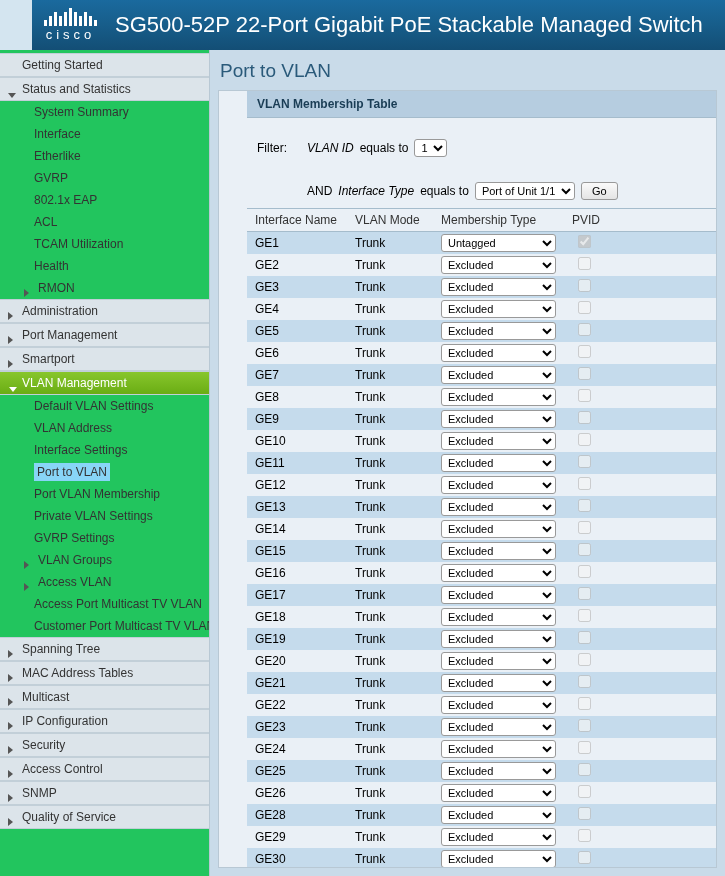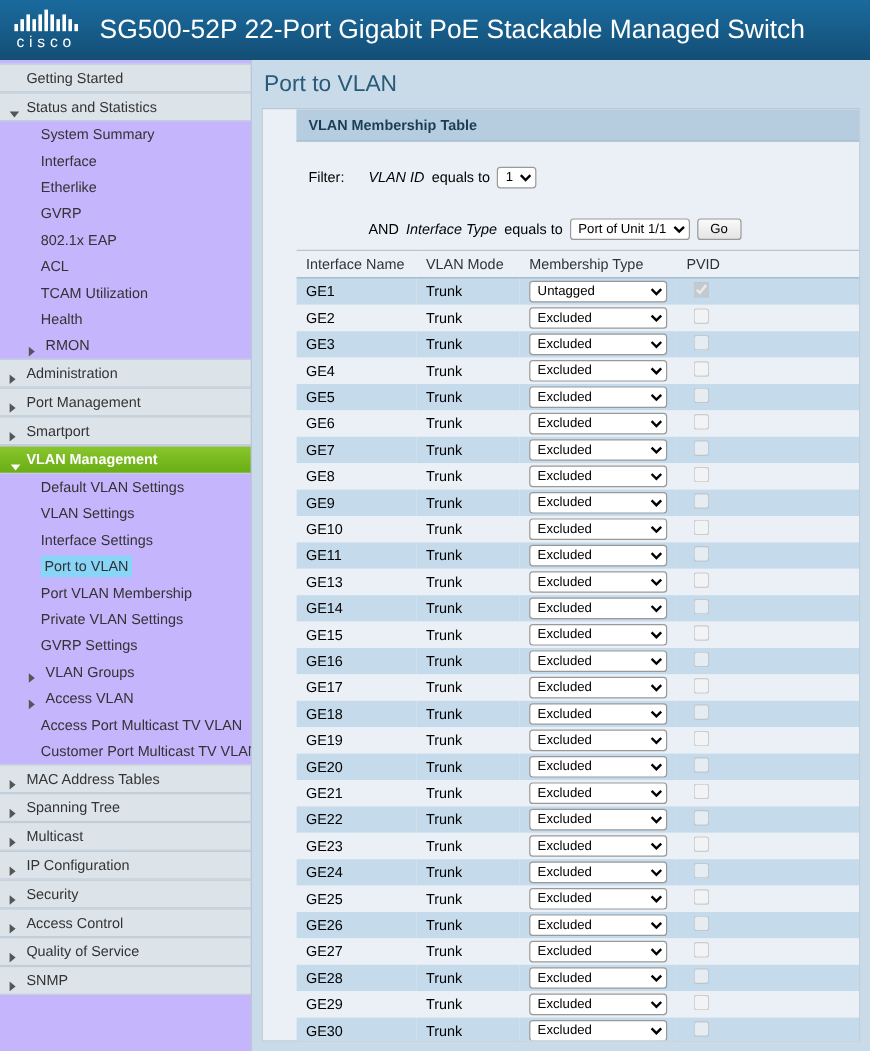--- a/index.html
+++ b/index.html
@@ -11,20 +11,21 @@
   height: 876px;
   overflow: hidden;
 }
 .header {
   background: linear-gradient(to bottom, #1a6a9e 0%, #175d8a 50%, #134e75 100%);
   height: 50px;
   display: flex;
   align-items: center;
   padding: 0 12px;
   color: #fff;
+  margin-left: 32px;
 }
 .cisco-logo {
   display: flex;
   flex-direction: column;
   align-items: center;
   margin-right: 18px;
 }
 .cisco-bars {
   display: flex;
   align-items: flex-end;
@@ -46,21 +47,21 @@
   color: #fff;
   font-size: 22px;
   font-weight: normal;
 }
 .layout {
   display: flex;
   height: calc(876px - 50px);
 }
 .sidebar {
   width: 210px;
-  background: #c4b5fd;
+  background: #22c55e;
   border-right: 1px solid #b8c8d4;
   overflow: hidden;
   height: 100%;
   padding-top: 3px;
 }
 .nav-item {
   display: flex;
   align-items: center;
   padding: 2px 6px 2px 8px;
   cursor: pointer;
@@ -73,21 +74,21 @@
 .nav-item.top-level {
   background: #dce4ea;
   border-top: 1px solid #c2cfd8;
   border-bottom: 1px solid #c2cfd8;
   padding: 2px 6px 2px 8px;
   color: #333;
 }
 .nav-item.active {
   background: linear-gradient(to bottom, #88c62c 0%, #6aad14 100%);
   color: #fff;
-  font-weight: bold;
+  font-weight: normal;
   text-align: right;
 }
 .nav-item.selected {
   color: #333;
 }
 .nav-item.selected .nav-label {
   background: #88d5f7;
   padding: 0 3px;
 }
 .nav-caret {
@@ -277,21 +278,21 @@
       </div>
 
     <div class="nav-item top-level active">
         <span class="nav-caret down" style="filter:brightness(3);"></span>
         <span class="nav-label">VLAN Management</span>
       </div>
     <div class="nav-item sub">
         <span class="nav-label">Default VLAN Settings</span>
       </div>
     <div class="nav-item sub">
-        <span class="nav-label">VLAN Settings</span>
+        <span class="nav-label">VLAN Address</span>
       </div>
     <div class="nav-item sub">
         <span class="nav-label">Interface Settings</span>
       </div>
     <div class="nav-item sub selected">
         <span class="nav-label">Port to VLAN</span>
       </div>
     <div class="nav-item sub">
         <span class="nav-label">Port VLAN Membership</span>
       </div>
@@ -311,49 +312,49 @@
       </div>
     <div class="nav-item sub">
         <span class="nav-label">Access Port Multicast TV VLAN</span>
       </div>
     <div class="nav-item sub">
         <span class="nav-label">Customer Port Multicast TV VLAN</span>
       </div>
 
     <div class="nav-item top-level">
         <span class="nav-caret right"></span>
+        <span class="nav-label">Spanning Tree</span>
+      </div>
+    <div class="nav-item top-level">
+        <span class="nav-caret right"></span>
         <span class="nav-label">MAC Address Tables</span>
       </div>
     <div class="nav-item top-level">
         <span class="nav-caret right"></span>
-        <span class="nav-label">Spanning Tree</span>
-      </div>
-    <div class="nav-item top-level">
-        <span class="nav-caret right"></span>
         <span class="nav-label">Multicast</span>
       </div>
     <div class="nav-item top-level">
         <span class="nav-caret right"></span>
         <span class="nav-label">IP Configuration</span>
       </div>
     <div class="nav-item top-level">
         <span class="nav-caret right"></span>
         <span class="nav-label">Security</span>
       </div>
     <div class="nav-item top-level">
         <span class="nav-caret right"></span>
         <span class="nav-label">Access Control</span>
       </div>
     <div class="nav-item top-level">
         <span class="nav-caret right"></span>
+        <span class="nav-label">SNMP</span>
+      </div>
+    <div class="nav-item top-level">
+        <span class="nav-caret right"></span>
         <span class="nav-label">Quality of Service</span>
-      </div>
-    <div class="nav-item top-level">
-        <span class="nav-caret right"></span>
-        <span class="nav-label">SNMP</span>
       </div>
   </div>
 
   <div class="content">
     <div class="page-title">Port to VLAN</div>
     <div class="panel">
       <div class="panel-header">VLAN Membership Table</div>
 
       <div class="filter-row">
         <span>Filter:</span>
@@ -445,20 +446,26 @@
                 <td class="col-membership"><select class="native"><option>Excluded</option></select></td>
                 <td class="pvid-col"><input type="checkbox" disabled="" style=""></td>
               </tr>
               <tr>
                 <td>GE11</td>
                 <td>Trunk</td>
                 <td class="col-membership"><select class="native"><option>Excluded</option></select></td>
                 <td class="pvid-col"><input type="checkbox" disabled="" style=""></td>
               </tr>
               <tr>
+                <td>GE12</td>
+                <td>Trunk</td>
+                <td class="col-membership"><select class="native"><option>Excluded</option></select></td>
+                <td class="pvid-col"><input type="checkbox" disabled="" style=""></td>
+              </tr>
+              <tr>
                 <td>GE13</td>
                 <td>Trunk</td>
                 <td class="col-membership"><select class="native"><option>Excluded</option></select></td>
                 <td class="pvid-col"><input type="checkbox" disabled="" style=""></td>
               </tr>
               <tr>
                 <td>GE14</td>
                 <td>Trunk</td>
                 <td class="col-membership"><select class="native"><option>Excluded</option></select></td>
                 <td class="pvid-col"><input type="checkbox" disabled="" style=""></td>
@@ -524,26 +531,20 @@
                 <td class="pvid-col"><input type="checkbox" disabled="" style=""></td>
               </tr>
               <tr>
                 <td>GE25</td>
                 <td>Trunk</td>
                 <td class="col-membership"><select class="native"><option>Excluded</option></select></td>
                 <td class="pvid-col"><input type="checkbox" disabled="" style=""></td>
               </tr>
               <tr>
                 <td>GE26</td>
-                <td>Trunk</td>
-                <td class="col-membership"><select class="native"><option>Excluded</option></select></td>
-                <td class="pvid-col"><input type="checkbox" disabled="" style=""></td>
-              </tr>
-              <tr>
-                <td>GE27</td>
                 <td>Trunk</td>
                 <td class="col-membership"><select class="native"><option>Excluded</option></select></td>
                 <td class="pvid-col"><input type="checkbox" disabled="" style=""></td>
               </tr>
               <tr>
                 <td>GE28</td>
                 <td>Trunk</td>
                 <td class="col-membership"><select class="native"><option>Excluded</option></select></td>
                 <td class="pvid-col"><input type="checkbox" disabled="" style=""></td>
               </tr>

